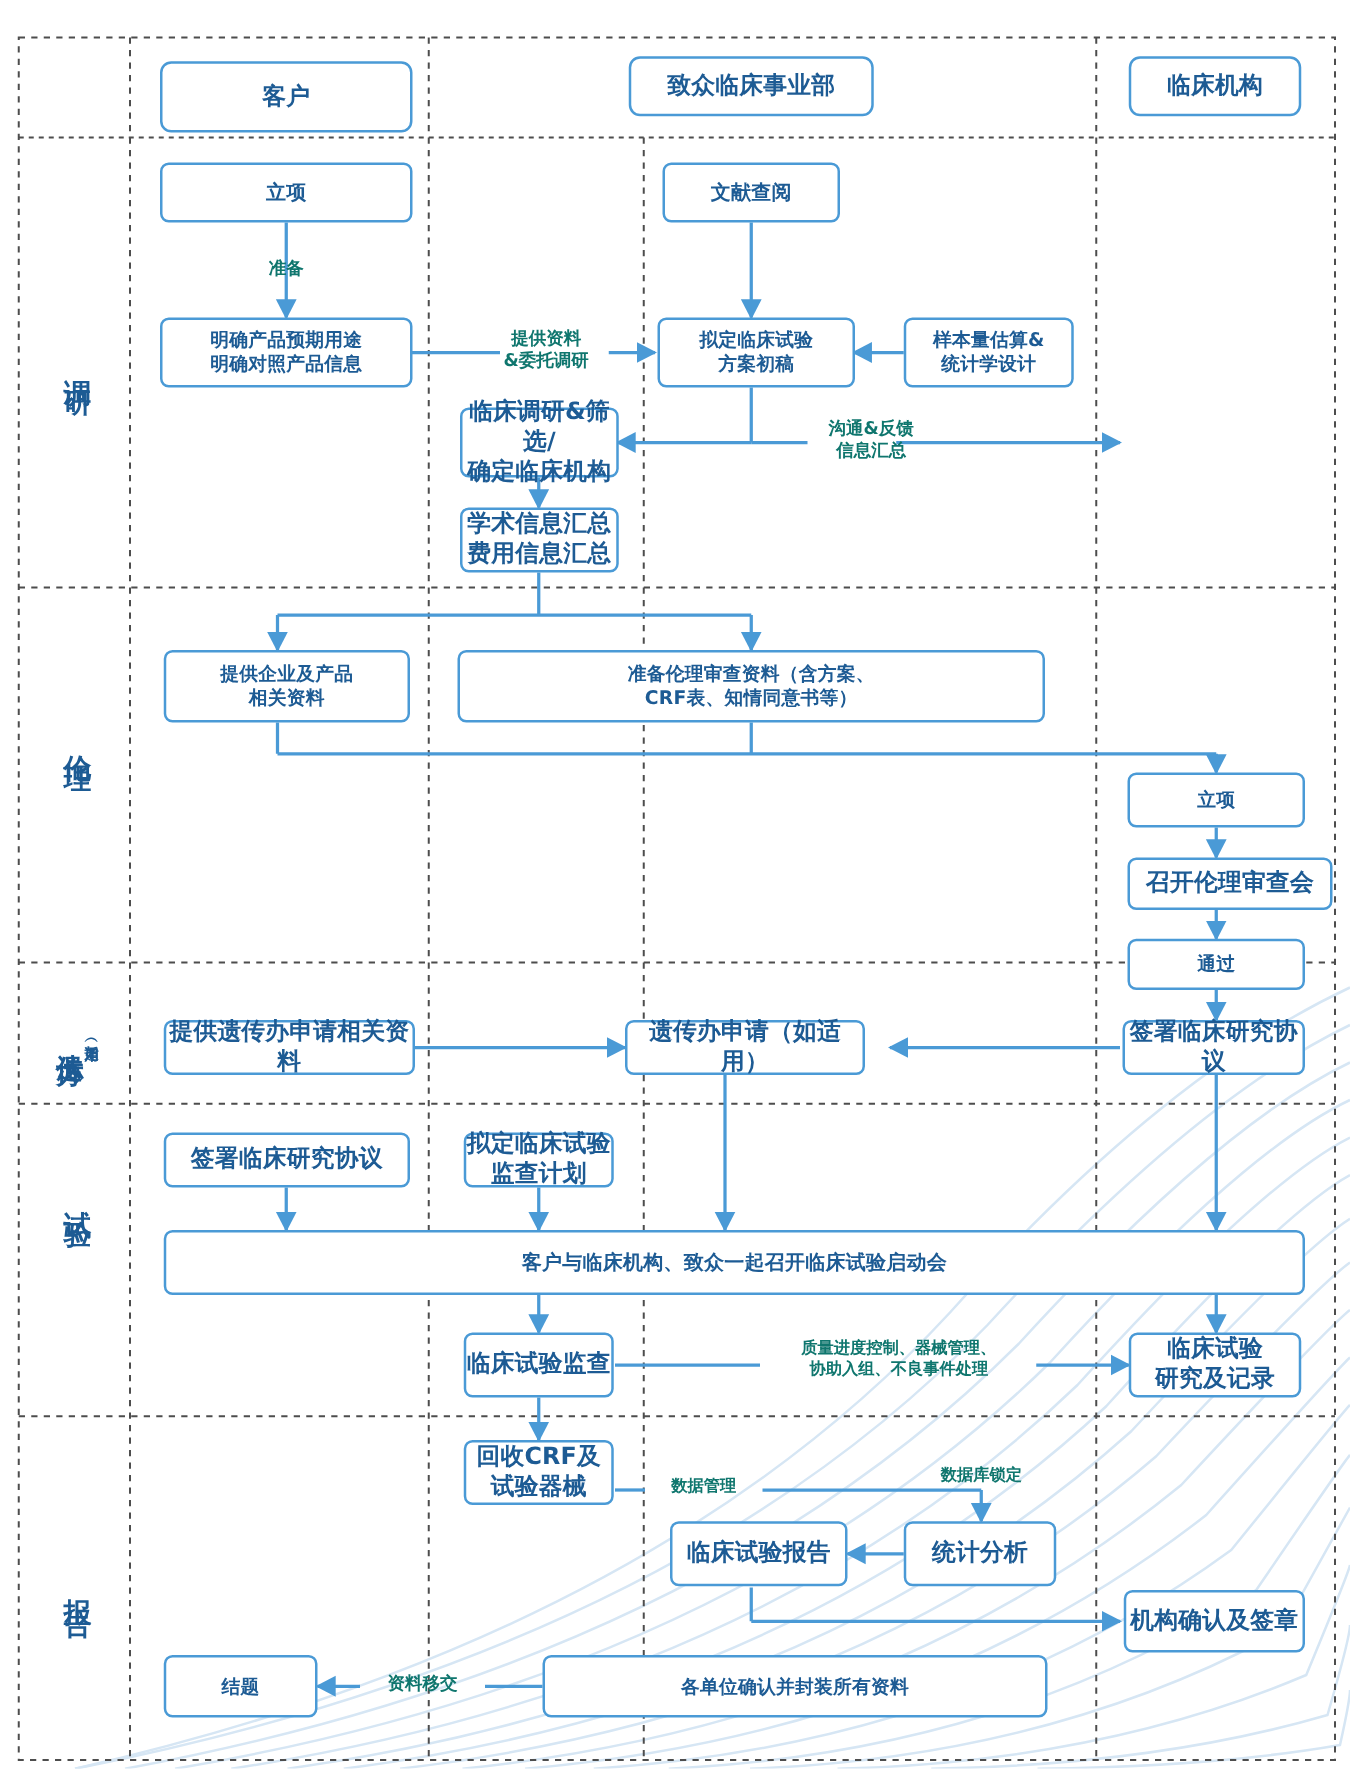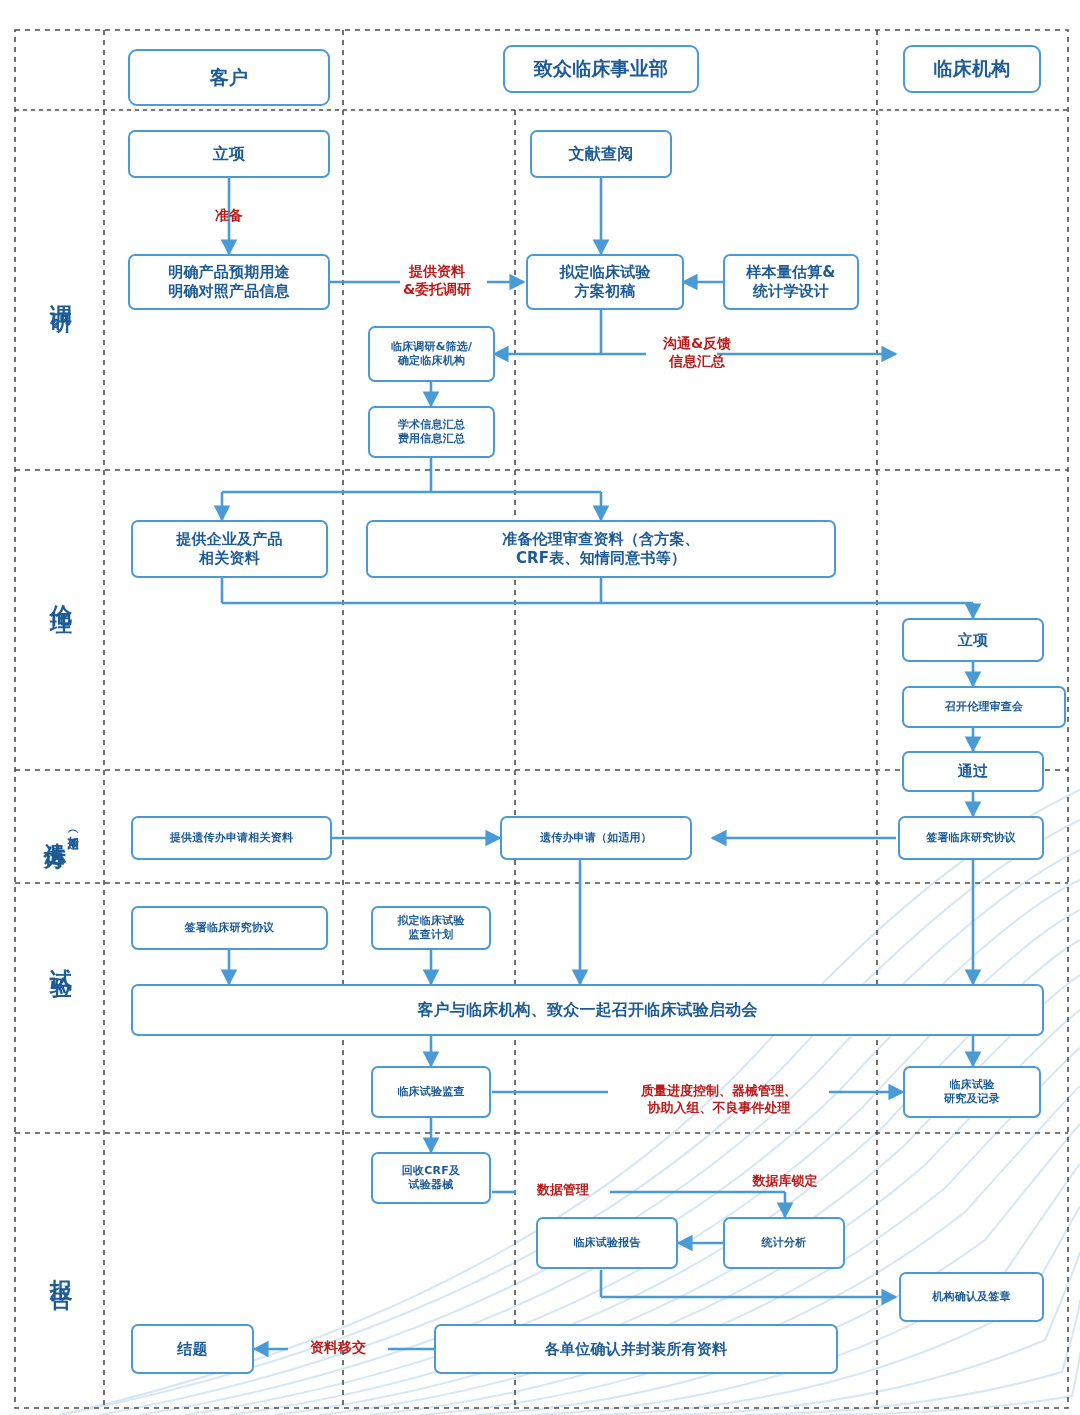--- a/index.html
+++ b/index.html
@@ -57,21 +57,21 @@
     justify-content: center;
     text-align: center;
     line-height: 1.25;
     letter-spacing: 0.2px;
   }
   .node.header-node {
     font-size: 19px;
     border-radius: 9px;
     border-width: 2.4px;
   }
-  .node.sm { font-size: 11px; }
+  .node.sm { font-size: 19px; }
   .node.md { font-size: 15px; }
   .node.lg { font-size: 16px; }
   .node.wide { font-size: 16px; }
 
   .phase-label {
     position: absolute;
     color: #1d5b94;
     font-weight: bold;
     font-size: 22px;
     display: flex;
@@ -90,21 +90,21 @@
     writing-mode: vertical-rl;
     text-orientation: upright;
     font-size: 11.5px;
     letter-spacing: 1px;
     line-height: 1;
     margin-left: 1px;
   }
 
   .edge-label {
     position: absolute;
-    color: #b91c1c;
+    color: #0f766e;
     font-weight: bold;
     font-size: 14px;
     text-align: center;
     line-height: 1.3;
     z-index: 3;
     background: transparent;
     white-space: pre-line;
   }
   .edge-label.sm { font-size: 13px; }
 </style>
@@ -290,20 +290,20 @@
     <div class="node sm" style="left:723px; top:1217px; width:122px; height:52px;">统计分析</div>
     <div class="node sm" style="left:899px; top:1272px; width:145px; height:50px;">机构确认及签章</div>
     <div class="node md" style="left:434px; top:1324px; width:404px; height:50px;">各单位确认并封装所有资料</div>
     <div class="node md" style="left:131px; top:1324px; width:123px; height:50px;">结题</div>
 
     <div class="edge-label" style="left:189px; top:206px; width:80px;">准备</div>
     <div class="edge-label" style="left:385px; top:262px; width:104px;">提供资料
 &amp;委托调研</div>
     <div class="edge-label" style="left:645px; top:334px; width:104px;">沟通&amp;反馈
 信息汇总</div>
-    <div class="edge-label sm" style="left:607px; top:1071px; width:224px;margin-top:12px;">质量进度控制、器械管理、
+    <div class="edge-label sm" style="left:607px; top:1071px; width:224px;">质量进度控制、器械管理、
 协助入组、不良事件处理</div>
     <div class="edge-label sm" style="left:515px; top:1182px; width:96px;">数据管理</div>
     <div class="edge-label sm" style="left:735px; top:1173px; width:100px;">数据库锁定</div>
     <div class="edge-label" style="left:288px; top:1338px; width:100px;">资料移交</div>
 
   </div>
 </div>
 
 </body></html>

